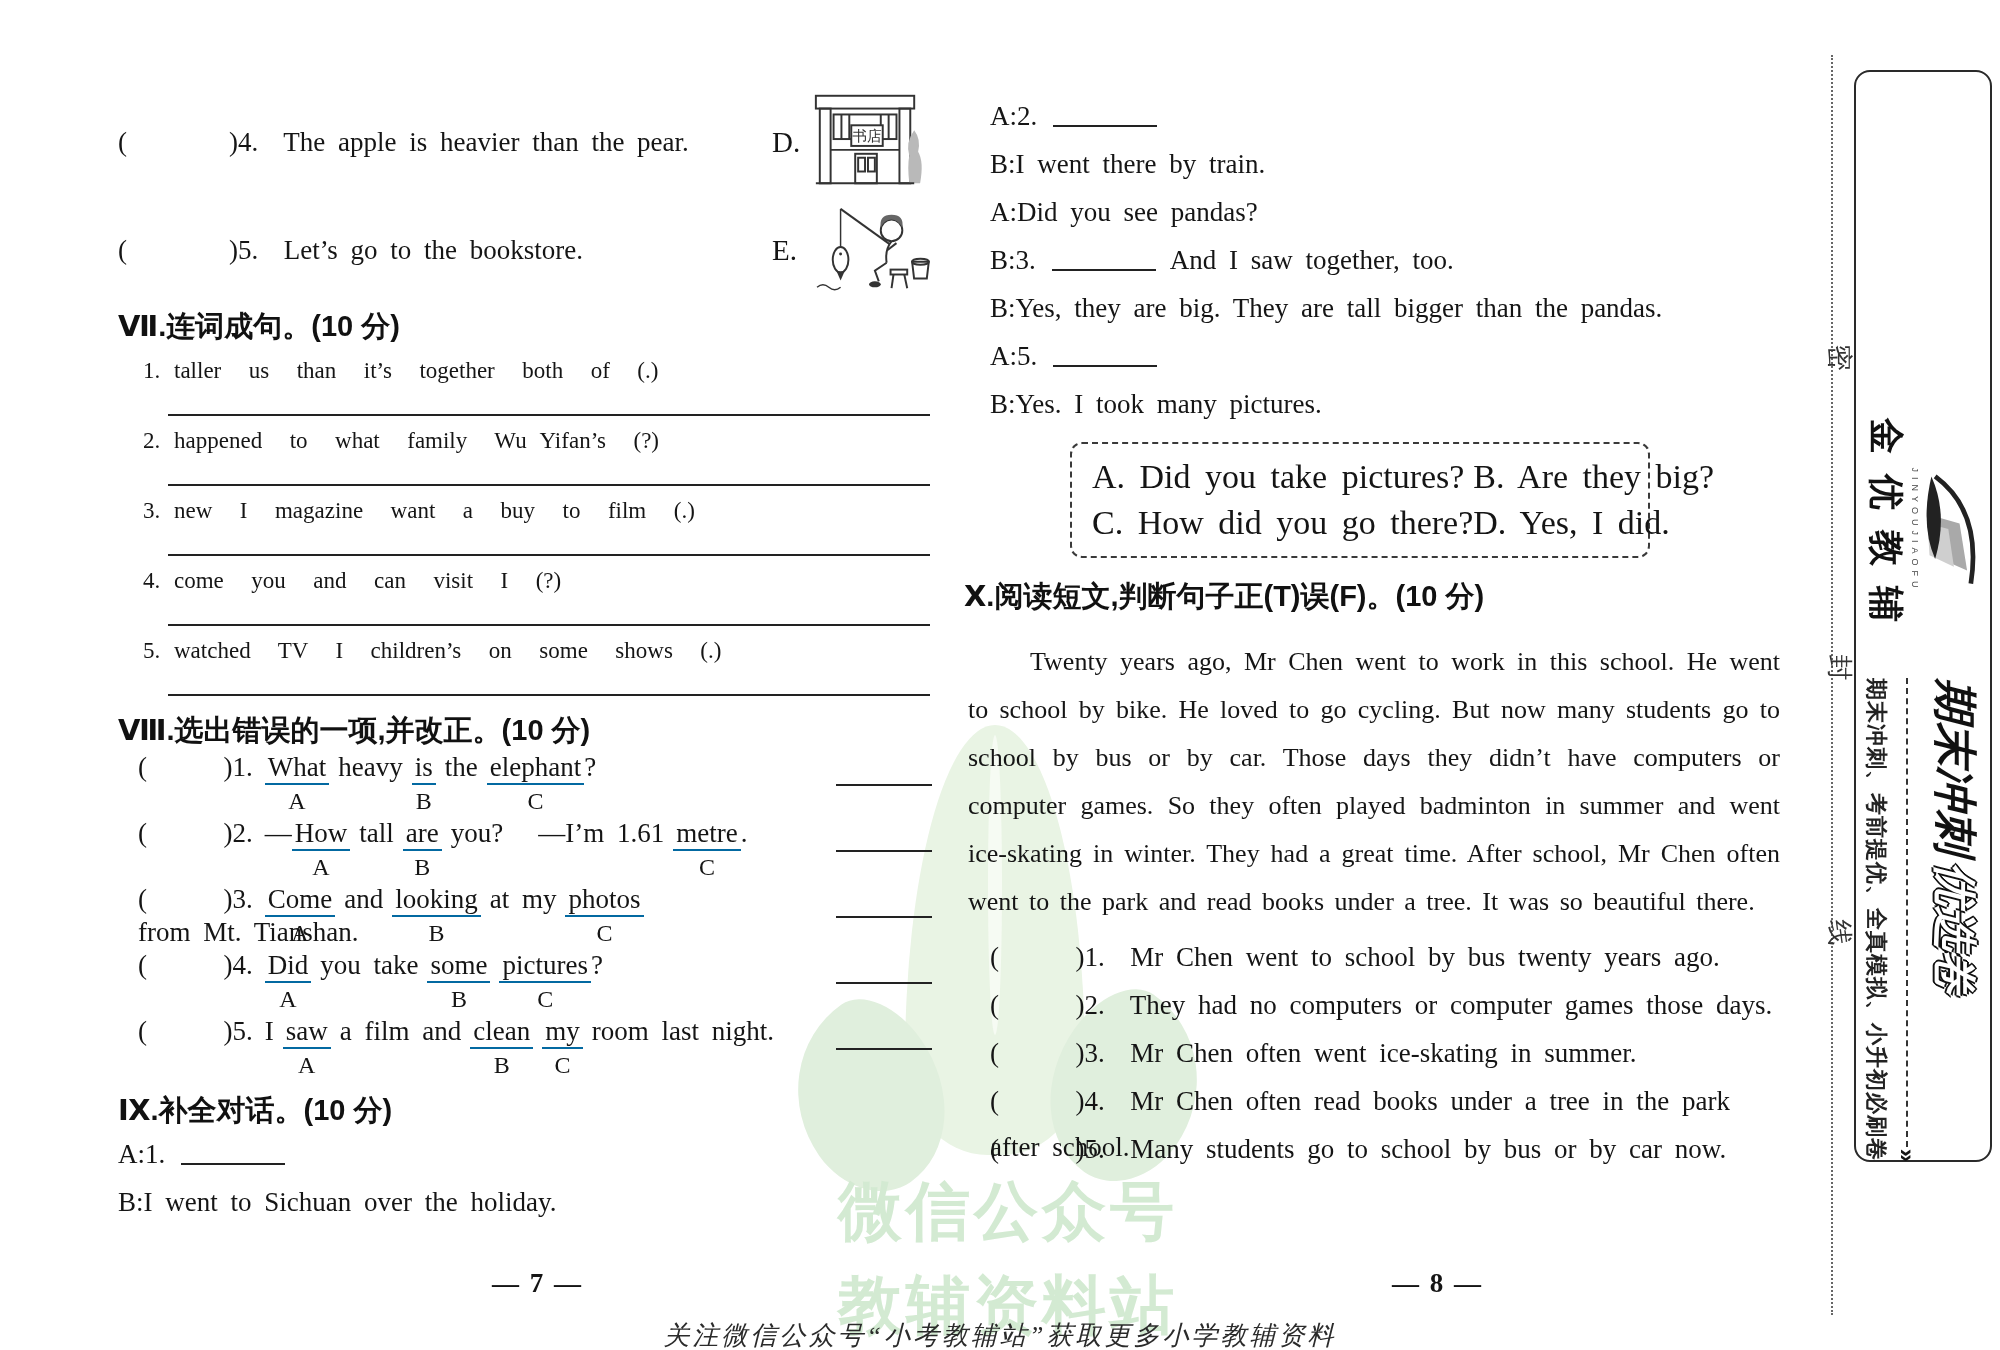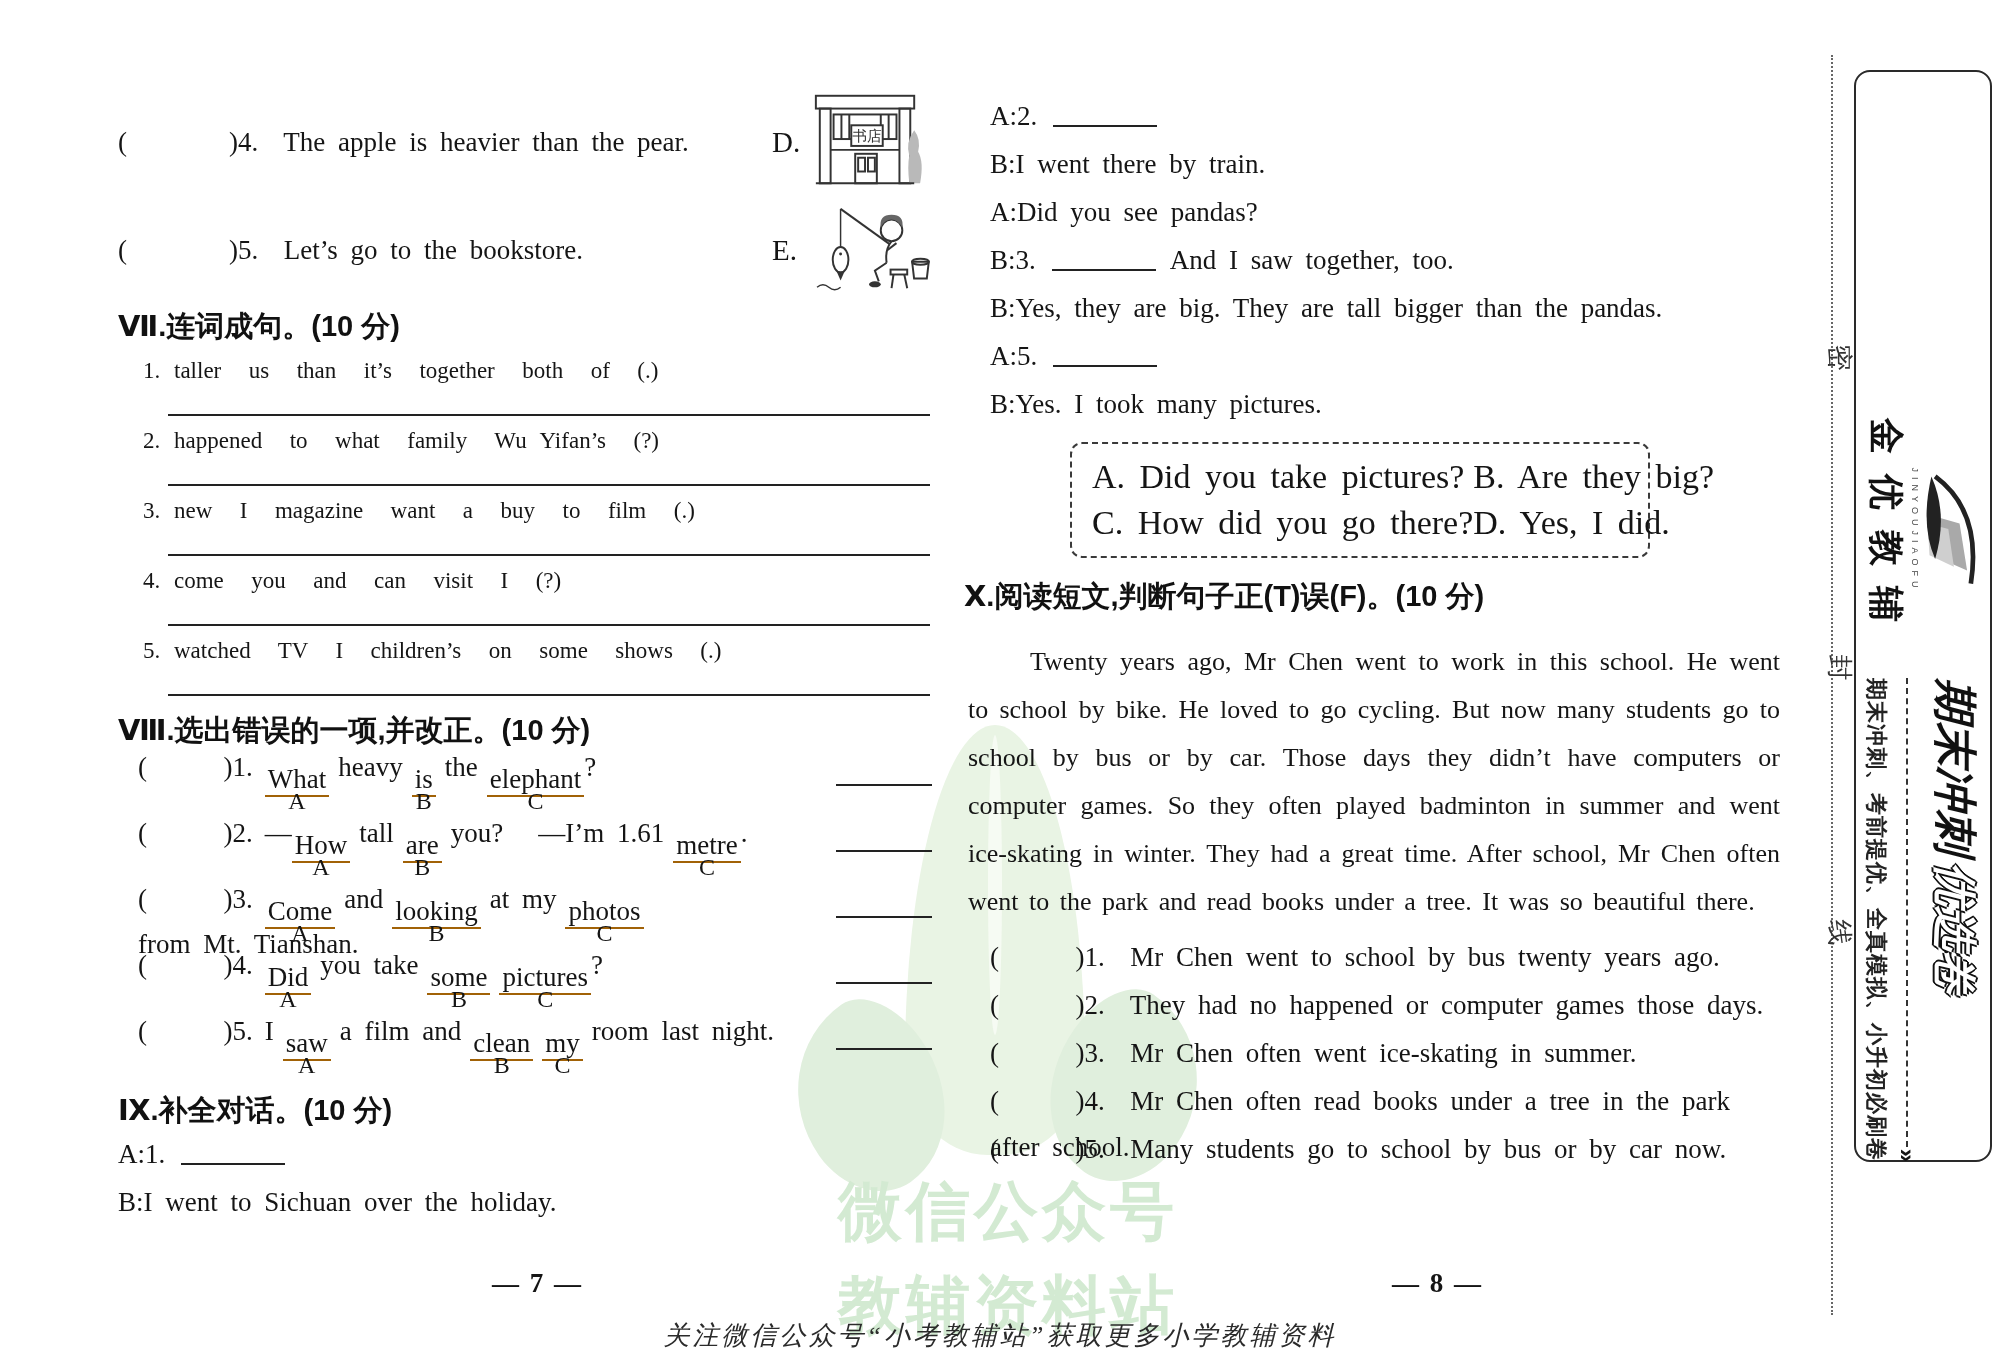--- a/index.html
+++ b/index.html
@@ -39,21 +39,21 @@
   .fig svg { display:block; }
   
   .q7 { margin-top:10px; }
   .q7-text { font-size:23px; height:34px; padding-left:25px; white-space:pre; word-spacing:8px; }
   .writeline { height:0; border-bottom:2px solid #222; width:762px; margin:22px 0 12px 50px; }
   
   .q8 { display:flex; align-items:flex-start; height:66px; padding-left:20px; font-size:27px; }
   .q8main { flex:1; }
   .s8pre { white-space:pre; margin-right:12px; }
   .part { display:inline-block; position:relative; margin-right:9px; vertical-align:top; }
-  .part.u .w { display:inline-block; border-bottom:2px solid #a16207; padding:0 3px;margin-top:12px; }
+  .part.u .w { display:inline-block; border-bottom:2px solid #0369a1; padding:0 3px; }
   .part .lbl { position:absolute; top:36px; left:50%; transform:translateX(-50%); font-size:24px; }
   .part.j { margin-left:-9px; }
   .part.tight { margin-right:0; }
   .gap { display:inline-block; width:26px; }
   .s8blank { width:96px; height:30px; border-bottom:2px solid #222; margin:4px 22px 0 0; }
   
   .dlg { font-size:27px; height:48px; line-height:44px; }
   .blank { display:inline-block; width:104px; height:26px; border-bottom:2px solid #222;
            vertical-align:-2px; margin:0 14px 0 16px; }
   
@@ -268,21 +268,21 @@
   </div>
 
   <div class="sec-title" style="margin-top:16px">Ⅹ.阅读短文,判断句子正(T)误(F)。(10 分)</div>
   <div class="passage eng">Twenty years ago, Mr Chen went to work in this school. He went to school by bike. He loved to go cycling. But now many students go to school by bus or by car. Those days they didn’t have computers or computer games. So they often played badminton in summer and went ice-skating in winter. They had a great time. After school, Mr Chen often went to the park and read books under a tree. It was so beautiful there.</div>
 
   <div class="tf-wrap">
     <div class="tf eng">
       <span class="pre">(      )1.  </span><span>Mr Chen went to school by bus twenty years ago.</span>
     </div>
     <div class="tf eng">
-      <span class="pre">(      )2.  </span><span>They had no happened or computer games those days.</span>
+      <span class="pre">(      )2.  </span><span>They had no computers or computer games those days.</span>
     </div>
     <div class="tf eng">
       <span class="pre">(      )3.  </span><span>Mr Chen often went ice-skating in summer.</span>
     </div>
     <div class="tf eng">
       <span class="pre">(      )4.  </span><span>Mr Chen often read books under a tree in the park after school.</span>
     </div>
     <div class="tf eng">
       <span class="pre">(      )5.  </span><span>Many students go to school by bus or by car now.</span>
     </div>

